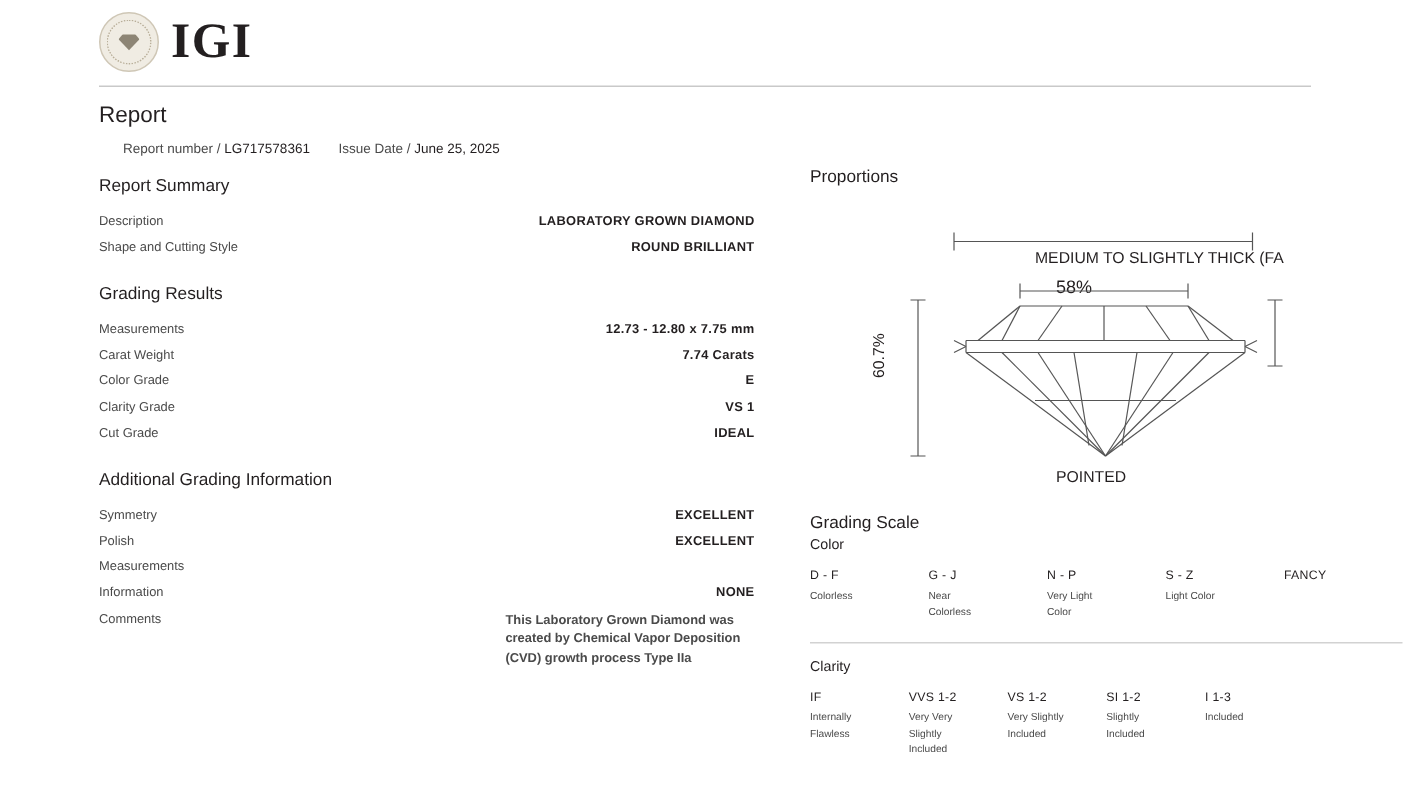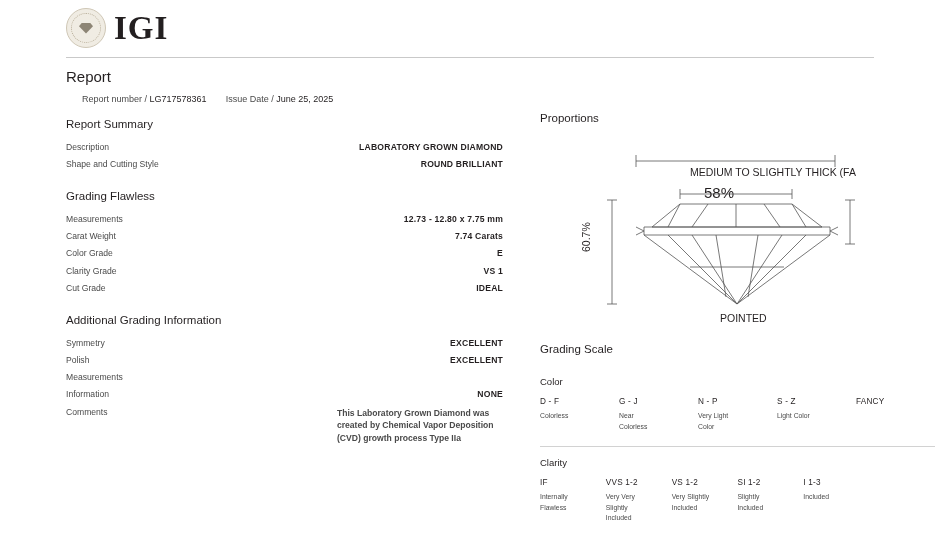--- a/index.html
+++ b/index.html
@@ -105,37 +105,37 @@
   .right-title { font-size: 11.5px; color: #231f20; margin-bottom: 10px; }
 
   
   .diagram { position: relative; width: 395px; height: 195px; margin-top: 4px; }
   .crown-label {
     position: absolute; left: 150px; top: 32px;
     font-size: 10.5px; color: #231f20; white-space: nowrap;
   }
   .table-pct {
     position: absolute; left: 164px; top: 50px;
-    font-size: 15px; color: #231f20;
+    font-size: 12px; color: #231f20;
   }
   .depth-pct {
     position: absolute; left: 40px; top: 118px;
     font-size: 10.5px; color: #231f20;
     transform: rotate(-90deg); transform-origin: left top;
     white-space: nowrap;
   }
   .culet-label {
-    position: absolute; left: 180px; top: 178px;
+    position: absolute; left: 164px; top: 178px;
     font-size: 10.5px; color: #231f20;
   }
   .diagram svg { position: absolute; left: 0; top: 0; }
 
   
   .scale-block { margin-top: 14px; }
-  .scale-head { font-size: 11.5px; color: #231f20; margin-bottom: 21px; }
+  .scale-head { font-size: 11.5px; color: #231f20; margin-bottom: 3px; }
   .scale-sub { font-size: 9.5px; color: #231f20; margin-bottom: 10px; }
   .scale-row { display: flex; width: 395px; }
   .scale-col { flex: 1 1 0; padding-right: 6px; }
   .scale-col .grade {
     font-size: 8.2px; color: #231f20; margin-bottom: 5px; letter-spacing: 0.2px;
   }
   .scale-col .desc {
     font-size: 6.8px; color: #4a4a4a; line-height: 1.55;
   }
   .divider-line { width: 395px; height: 1px; background: #d2d2d2; margin: 14px 0 10px; }
@@ -174,21 +174,21 @@
       </tr>
       <tr>
         <td class="k">Shape and Cutting Style</td>
         <td class="v">ROUND BRILLIANT</td>
       </tr>
     </tbody>
       </table>
 
     <div class="section-gap"></div>
 
-    <div class="section-title">Grading Flawless</div>
+    <div class="section-title">Grading Results</div>
     <table class="kv">
       <tbody>
           <tr>
         <td class="k">Measurements</td>
         <td class="v">12.73 - 12.80 x 7.75 mm</td>
       </tr>
       <tr>
         <td class="k">Carat Weight</td>
         <td class="v">7.74 Carats</td>
       </tr>

